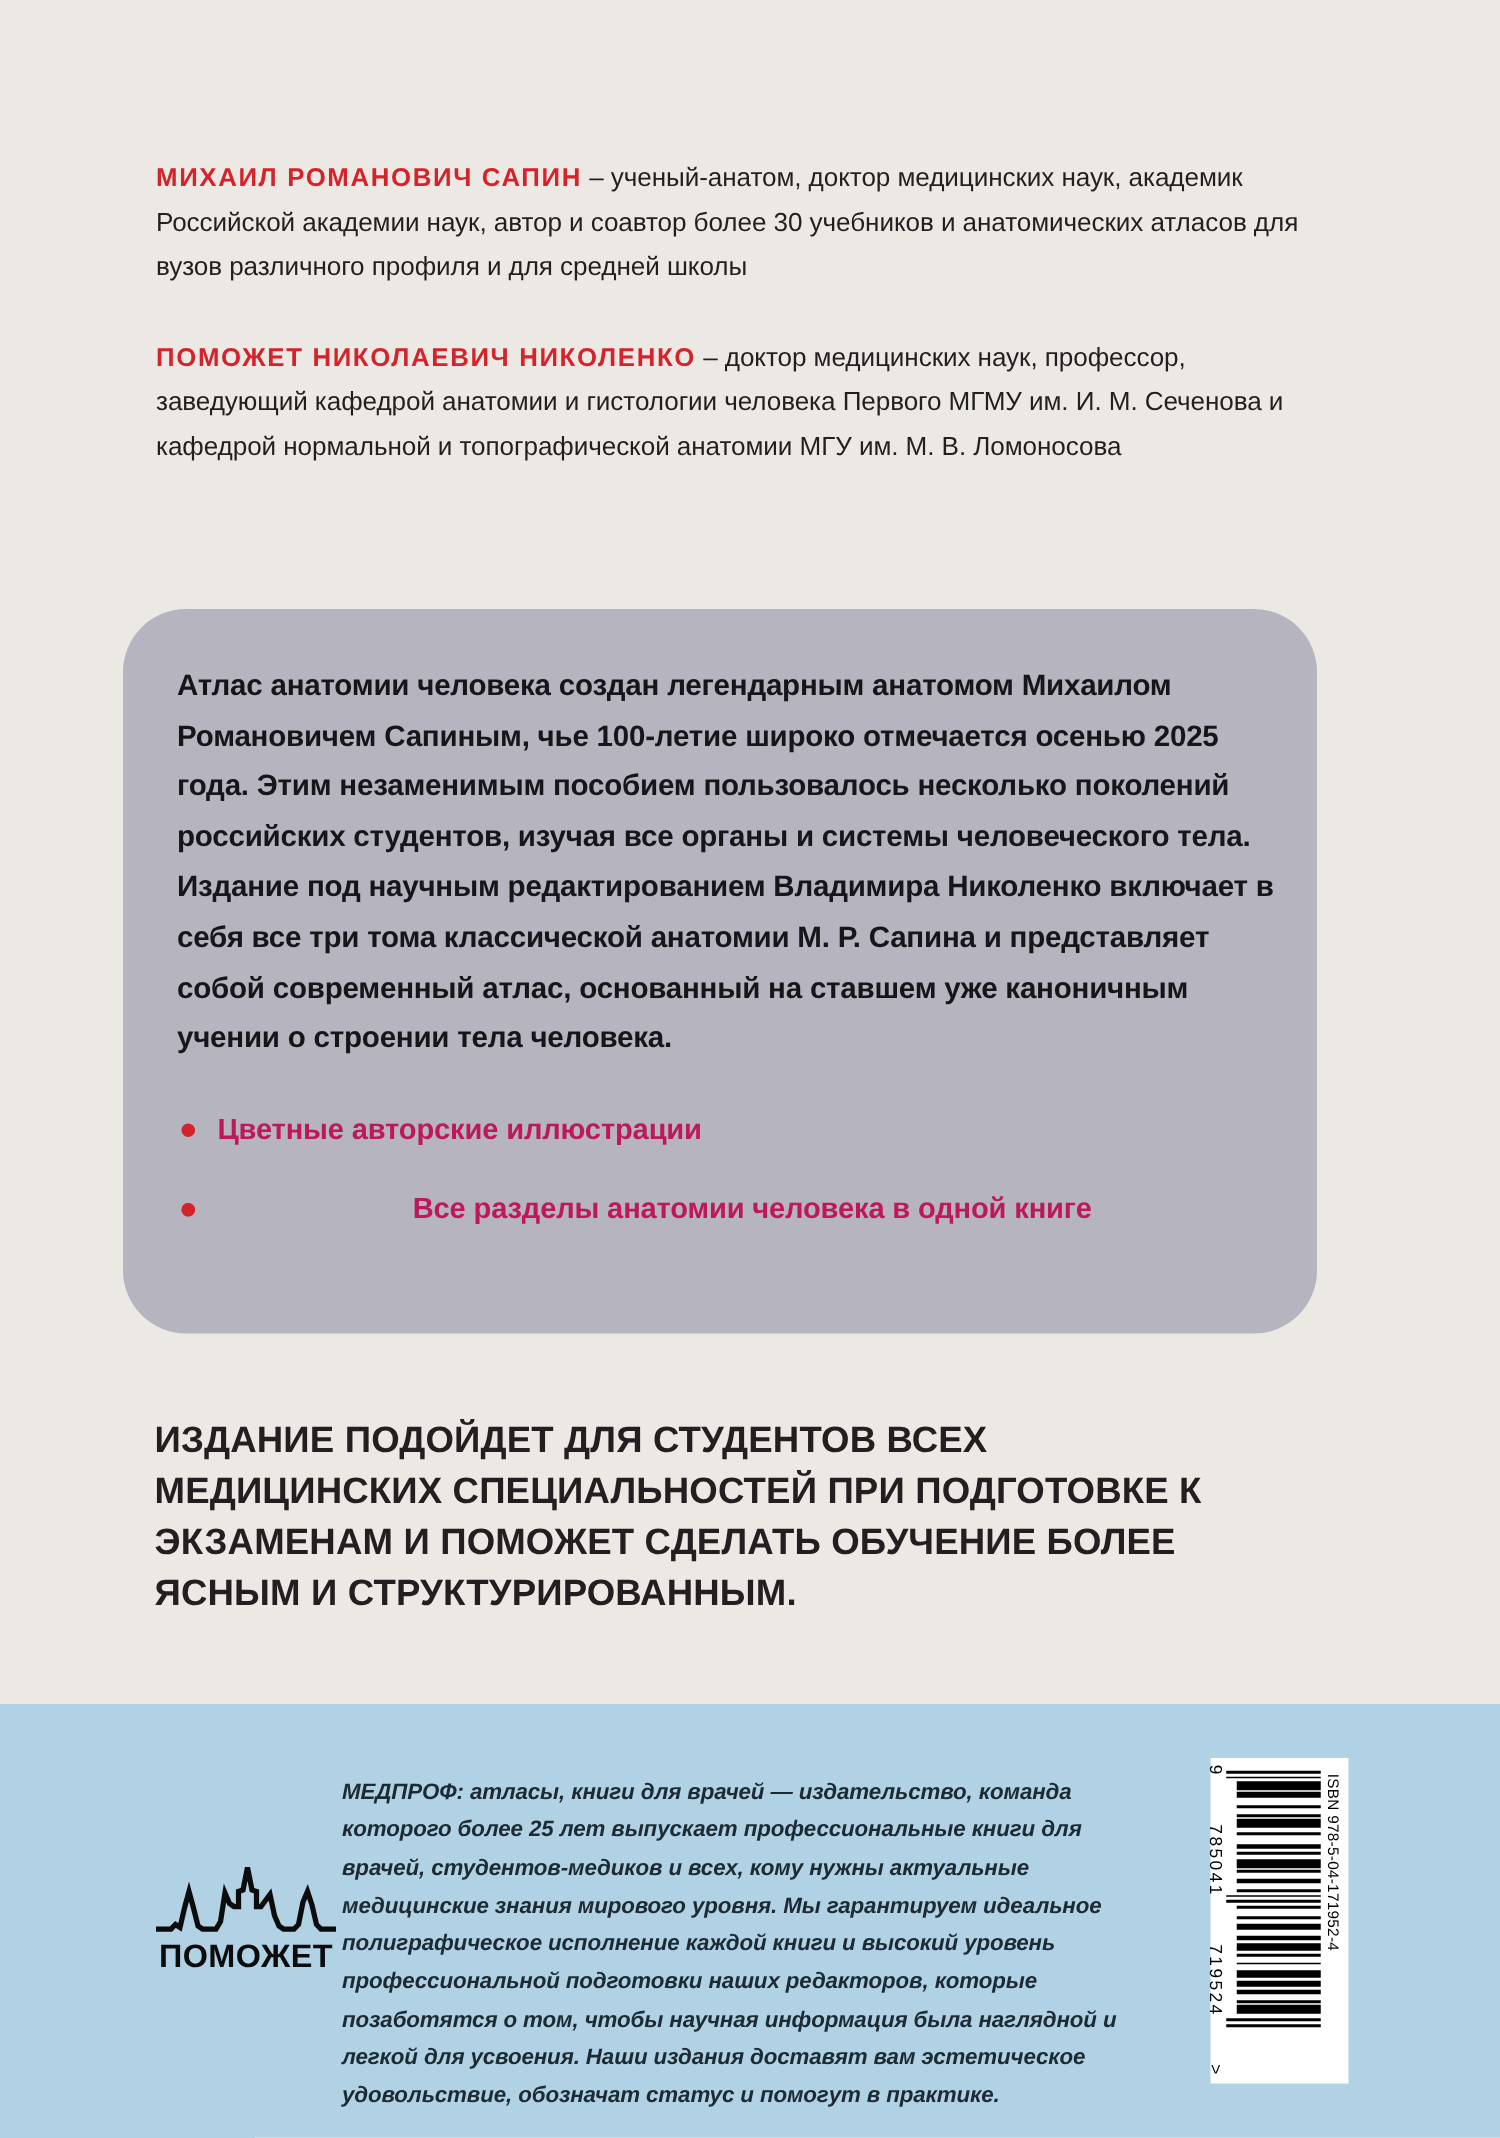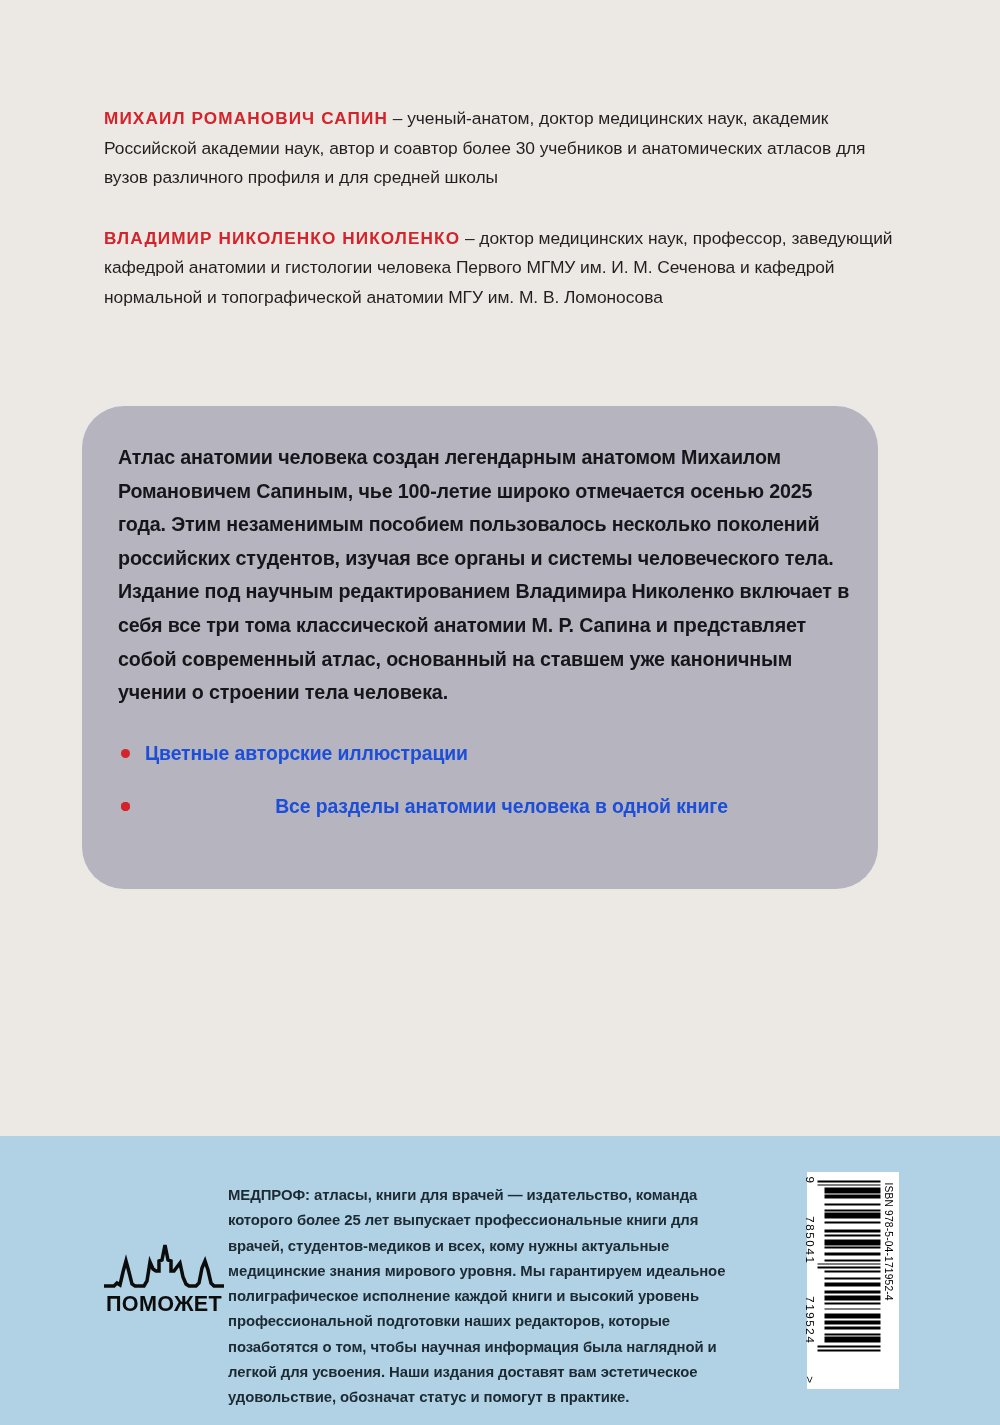--- a/index.html
+++ b/index.html
@@ -75,21 +75,21 @@
   .bullets {
     margin: 30px 0 0 0;
     padding: 0;
     list-style: none;
   }
   .bullet-item {
     position: relative;
     padding-left: 27px;
     font-size: 19.4px;
     line-height: 26px;
-    color: #1d4ed8;
+    color: #be185d;
     font-weight: 600;
     letter-spacing: -0.1px;
     margin-bottom: 27px;
   }
   .bullet-item:last-child { margin-bottom: 0; text-align: center; }
   .bullet-dot {
     position: absolute;
     left: 3px;
     top: 9px;
     width: 9px;
@@ -149,21 +149,21 @@
     position: absolute;
     left: 228px;
     top: 1183px;
     width: 530px;
     font-size: 14.9px;
     line-height: 25.3px;
     font-weight: 700;
     color: #1c2a33;
     letter-spacing: -0.08px;
   }
-  .footer-text p { margin: 0; }
+  .footer-text p { margin: 0; font-style: italic; }
 
   
   .barcode-box {
     position: absolute;
     left: 807px;
     top: 1172px;
     width: 92px;
     height: 217px;
     background: #ffffff;
   }
@@ -216,41 +216,47 @@
     white-space: nowrap;
   }
 </style>
 </head>
 <body>
 
 <div class="page">
 
   <div class="authors">
     <p class="author-para"><span class="author-name">МИХАИЛ РОМАНОВИЧ САПИН</span><span> – ученый-анатом, доктор медицинских наук, академик Российской академии наук, автор и соавтор более 30 учебников и анатомических атласов для вузов различного профиля и для средней школы</span></p>
-    <p class="author-para"><span class="author-name">ВЛАДИМИР НИКОЛЕНКО НИКОЛЕНКО</span><span> – доктор медицинских наук, профессор, заведующий кафедрой анатомии и гистологии человека Первого МГМУ им. И. М. Сеченова и кафедрой нормальной и топографической анатомии МГУ им. М. В. Ломоносова</span></p>
+    <p class="author-para"><span class="author-name">ПОМОЖЕТ НИКОЛАЕВИЧ НИКОЛЕНКО</span><span> – доктор медицинских наук, профессор, заведующий кафедрой анатомии и гистологии человека Первого МГМУ им. И. М. Сеченова и кафедрой нормальной и топографической анатомии МГУ им. М. В. Ломоносова</span></p>
   </div>
 
   <div class="gray-panel"></div>
   <div class="panel-inner">
     <p class="panel-para">Атлас анатомии человека создан легендарным анатомом Михаилом Романовичем Сапиным, чье 100-летие широко отмечается осенью 2025 года. Этим незаменимым пособием пользовалось несколько поколений российских студентов, изучая все органы и системы человеческого тела. Издание под научным редактированием Владимира Николенко включает в себя все три тома классической анатомии М. Р. Сапина и представляет собой современный атлас, основанный на ставшем уже каноничным учении о строении тела человека.</p>
     <ul class="bullets">
       <li class="bullet-item">
         <span class="bullet-dot"></span>
         <span>Цветные авторские иллюстрации</span>
       </li>
       <li class="bullet-item">
         <span class="bullet-dot"></span>
       </li>
       <li class="bullet-item">
         <span class="bullet-dot"></span>
         <span>Все разделы анатомии человека в одной книге</span>
       </li>
     </ul>
   </div>
 
+  <div class="tagline">
+    <span class="tagline-line">ИЗДАНИЕ ПОДОЙДЕТ ДЛЯ СТУДЕНТОВ ВСЕХ</span>
+    <span class="tagline-line">МЕДИЦИНСКИХ СПЕЦИАЛЬНОСТЕЙ ПРИ ПОДГОТОВКЕ К</span>
+    <span class="tagline-line">ЭКЗАМЕНАМ И ПОМОЖЕТ СДЕЛАТЬ ОБУЧЕНИЕ БОЛЕЕ</span>
+    <span class="tagline-line">ЯСНЫМ И СТРУКТУРИРОВАННЫМ.</span>
+  </div>
 
   <div class="footer"></div>
 
   <div class="logo">
     <svg class="logo-skyline" viewBox="0 0 244 94" aria-hidden="true">
       <path d="M2 90 L22 90 L28 84 L34 88 L40 62 L46 40 L52 62 L58 86 L64 90 L82 90 L88 80 L94 42 L100 56 L106 60 L112 60 L112 40 L118 38 L124 8 L130 38 L136 40 L136 60 L142 60 L148 52 L154 44 L160 72 L166 86 L172 90 L186 90 L192 84 L198 54 L204 40 L210 58 L216 84 L222 90 L242 90" fill="none" stroke="#0c0c0c" stroke-width="7" stroke-linejoin="miter" stroke-linecap="butt"></path>
     </svg>
     <span class="logo-word">ПОМОЖЕТ</span>
   </div>
 

